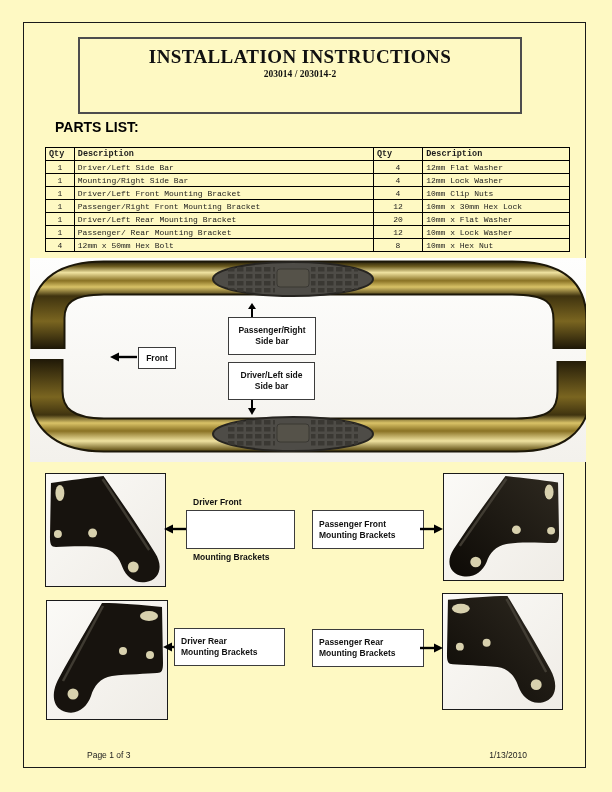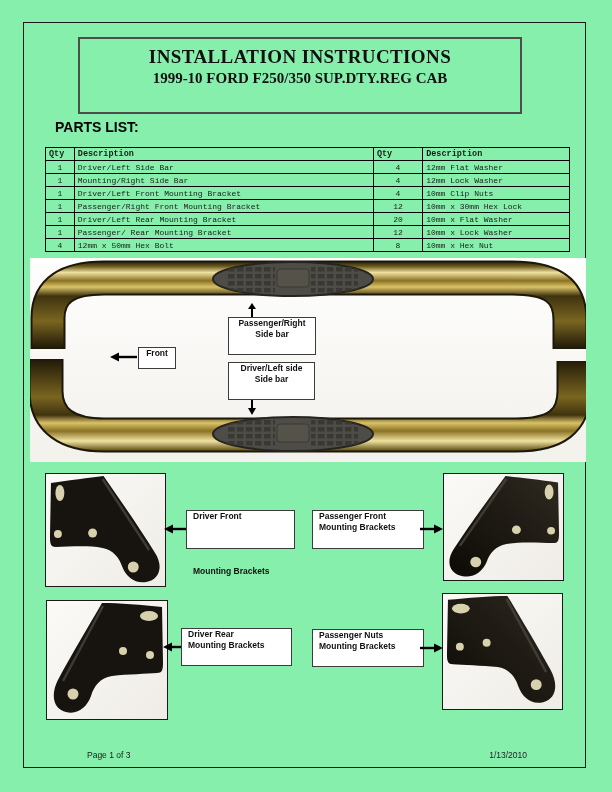--- a/index.html
+++ b/index.html
@@ -1,16 +1,16 @@
 <!DOCTYPE html>
 <html><head>
 <meta charset="utf-8">
 <style>
   html,body{margin:0;padding:0;background:#e8e8e8;}
-  #page{position:relative;width:612px;height:792px;background:#86efac;
+  #page{position:relative;width:612px;height:792px;background:#fef9c3;
         font-family:"Liberation Sans",sans-serif;overflow:hidden;margin:0 auto;}
   .abs{position:absolute;}
   #page-border{left:23px;top:22px;width:561px;height:744px;border:1.5px solid #1a1a1a;}
   
   #title-box{left:78px;top:37px;width:440px;height:73px;border:2px solid #4d4d4d;
              text-align:center;font-family:"Liberation Serif",serif;color:#111;}
   #title-line1{margin-top:7px;font-size:19px;font-weight:bold;letter-spacing:.4px;}
   #title-line2{font-size:9.5px;font-weight:bold;margin-top:1px;}
   #title-line3{font-size:15px;font-weight:bold;margin-top:2px;}
   
@@ -23,40 +23,40 @@
   .desc1-col{width:295px;}
   .qty2-col{width:43px;text-align:center;}
   .desc2-col{width:141px;}
   th.qty-col{text-align:center;}
   
   #photo-area{left:30px;top:258px;width:556px;height:204px;
       background:linear-gradient(#fefefd,#f3f1ec);}
   .bar-svg{position:absolute;left:0;}
   
   .callout{background:#fff;border:1.5px solid #3c3c3c;font-size:8.5px;font-weight:bold;
-      color:#111;line-height:11px;display:flex;flex-direction:column;}
+      color:#111;line-height:11px;display:flex;flex-direction:column;justify-content:center;}
   .callout.center{align-items:center;text-align:center;}
   .callout.left{align-items:flex-start;padding-left:6px;text-align:left;}
   .arrow{display:block;}
   
   .bracket-box{border:1px solid #1a1a1a;background:linear-gradient(135deg,#fbfaf7,#efece6);}
   .bracket-box svg{width:100%;height:100%;display:block;}
   .flip{transform:scaleX(-1);}
   
   .footer-text{font-size:8.5px;color:#222;}
 </style>
 </head>
 <body>
 
 <div id="page">
   <div class="abs" id="page-border"></div>
 
   <div class="abs" id="title-box">
     <div id="title-line1">INSTALLATION INSTRUCTIONS</div>
-    <div id="title-line3">1999-10 FORD F250/350 SUP.DTY.REG CAB</div>
+    <div id="title-line2">203014 / 203014-2</div>
   </div>
 
   <div class="abs" id="parts-heading">PARTS LIST:</div>
 
   <table class="abs" id="parts-table">
     <thead>
       <tr>
         <th class="qty-col">Qty</th>
         <th class="desc1-col">Description</th>
         <th class="qty2-col">Qty</th>
@@ -264,27 +264,27 @@
       <circle cx="76" cy="50" r="4" fill="#d8d1ae"></circle>
       <circle cx="103" cy="54" r="4" fill="#d8d1ae"></circle>
       <circle cx="26" cy="93" r="5.5" fill="#d8d1ae"></circle>
     </svg>
   </div>
 
   <svg class="abs arrow" style="left:163px;top:642px;" width="24" height="10" viewBox="0 0 24 10">
     <line x1="23" y1="5" x2="8" y2="5" stroke="#000" stroke-width="2.4"></line>
     <polygon points="9,0.5 0,5 9,9.5" fill="#000"></polygon>
   </svg>
-  <div class="abs callout left" style="left:181px;top:628px;width:103px;height:36px;">
+  <div class="abs callout left" style="left:174px;top:628px;width:103px;height:36px;">
     <span>Driver Rear</span>
     <span>Mounting Brackets</span>
   </div>
 
   <div class="abs callout left" style="left:312px;top:629px;width:104px;height:36px;">
-    <span>Passenger Nuts</span>
+    <span>Passenger Rear</span>
     <span>Mounting Brackets</span>
   </div>
   <svg class="abs arrow" style="left:419px;top:643px;" width="24" height="10" viewBox="0 0 24 10">
     <line x1="1" y1="5" x2="16" y2="5" stroke="#000" stroke-width="2.4"></line>
     <polygon points="15,0.5 24,5 15,9.5" fill="#000"></polygon>
   </svg>
 
   <div class="abs footer-text" style="left:43px;top:750px;margin-left:44px;">Page 1 of 3</div>
   <div class="abs footer-text" style="right:85px;top:750px;text-align:center;">1/13/2010</div>
 </div>

